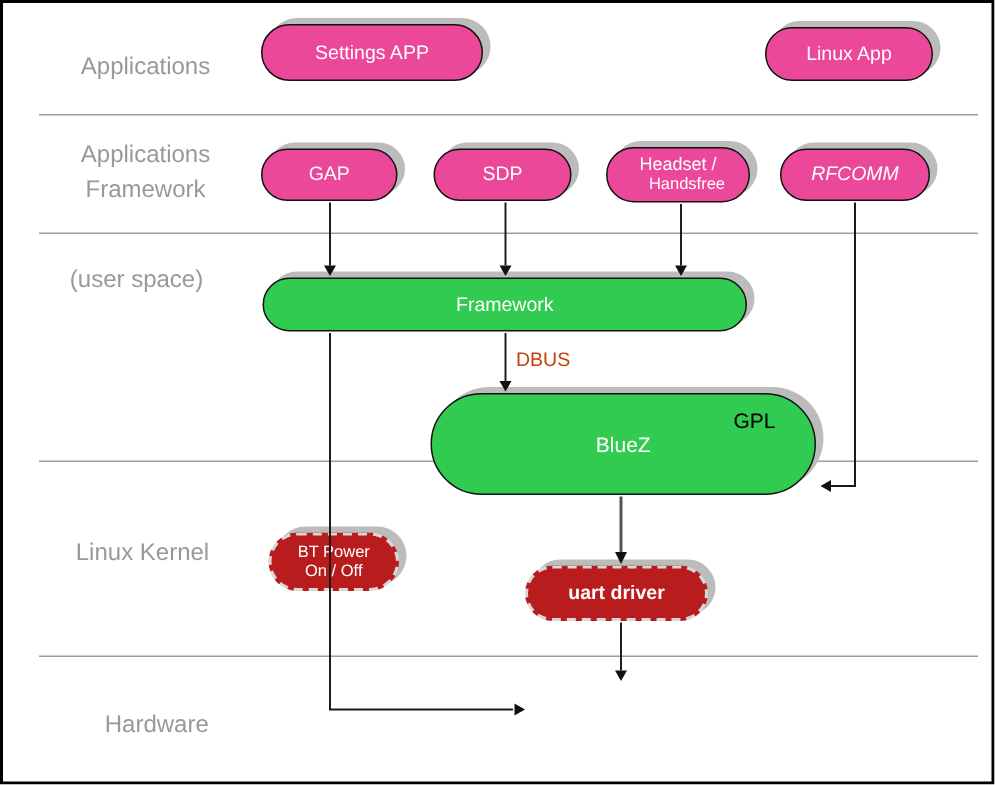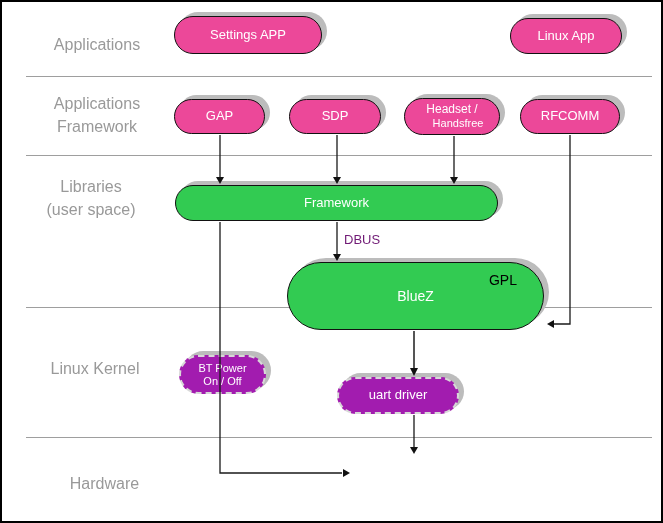--- a/index.html
+++ b/index.html
@@ -7,24 +7,24 @@
 
   .divider{position:absolute;left:24px;width:626px;height:1px;background:#9e9e9e;z-index:1;}
 
   .layer-label{position:absolute;color:#999999;font-size:16px;line-height:23px;text-align:center;z-index:1;white-space:nowrap;}
 
   .pill{position:absolute;display:flex;flex-direction:column;align-items:center;justify-content:center;
         border-radius:999px;border:1.5px solid #111;color:#fff;font-size:13px;text-align:center;
         box-shadow:5px -4px 0 #bcbcbc;z-index:2;box-sizing:border-box;line-height:1.15;}
   .pill.blue{background:#ec4899;}
   .pill.green{background:#32cb52;}
-  .pill.red{background:#a21caf;border:2px dashed #d8d8d8;}
+  .pill.red{background:#b91c1c;border:2px dashed #d8d8d8;}
 
   .sub{font-size:11px;margin-left:12px;}
-  .edge-label{position:absolute;color:#701a75;font-size:13px;z-index:4;}
+  .edge-label{position:absolute;color:#c2410c;font-size:13px;z-index:4;}
   .badge{position:absolute;right:26px;top:9px;color:#000;font-size:14px;}
   svg.wires{position:absolute;left:0;top:0;z-index:3;pointer-events:none;}
 </style>
 </head>
 <body>
 
 <div id="scene">
 
   <div class="divider" style="top:74px"></div>
   <div class="divider" style="top:153px"></div>
@@ -32,21 +32,20 @@
   <div class="divider" style="top:435px"></div>
 
   <div class="layer-label" style="left:20px;top:31px;width:150px;">
     <div>Applications</div>
   </div>
   <div class="layer-label" style="left:15px;top:90px;width:160px;">
     <div>Applications</div>
     <div>Framework</div>
   </div>
   <div class="layer-label" style="left:9px;top:173px;width:160px;">
-    <div>Libraries</div>
     <div>(user space)</div>
   </div>
   <div class="layer-label" style="left:18px;top:355px;width:150px;">
     <div>Linux Kernel</div>
   </div>
   <div class="layer-label" style="left:30px;top:470px;width:145px;">
     <div>Hardware</div>
   </div>
 
   <div class="pill blue" style="left:172px;top:14px;width:148px;height:38px;">
@@ -59,37 +58,37 @@
   <div class="pill blue" style="left:172px;top:97px;width:91px;height:35px;">
     <span>GAP</span>
   </div>
   <div class="pill blue" style="left:287px;top:97px;width:92px;height:35px;">
     <span>SDP</span>
   </div>
   <div class="pill blue" style="left:402px;top:96px;width:96px;height:37px;font-size:12px;">
     <span>Headset /</span>
     <span class="sub">Handsfree</span>
   </div>
-  <div class="pill blue" style="left:518px;top:97px;width:100px;height:35px;">
+  <div class="pill blue" style="left:518px;top:97px;width:100px;height:35px;font-style:italic;">
     <span>RFCOMM</span>
   </div>
 
   <div class="pill green" style="left:173px;top:183px;width:323px;height:36px;">
     <span>Framework</span>
   </div>
   <div class="pill green" style="left:285px;top:260px;width:257px;height:68px;font-size:14px;">
     <span>BlueZ</span>
     <span class="badge">GPL</span>
   </div>
 
   <div class="pill red" style="left:177px;top:353px;width:87px;height:39px;font-size:11px;">
     <span>BT Power</span>
     <span>On / Off</span>
   </div>
-  <div class="pill red" style="left:335px;top:375px;width:122px;height:37px;">
+  <div class="pill red" style="left:348px;top:375px;width:122px;height:37px;font-weight:bold;">
     <span>uart driver</span>
   </div>
 
 
   <div class="edge-label" style="left:342px;top:230px;">DBUS</div>
 
   <svg class="wires" width="663" height="523" viewBox="0 0 663 523">
     <g stroke="#1a1a1a" stroke-width="1.3" fill="none">
       <path d="M218,133 V175"></path>
       <path d="M335,133 V175"></path>

